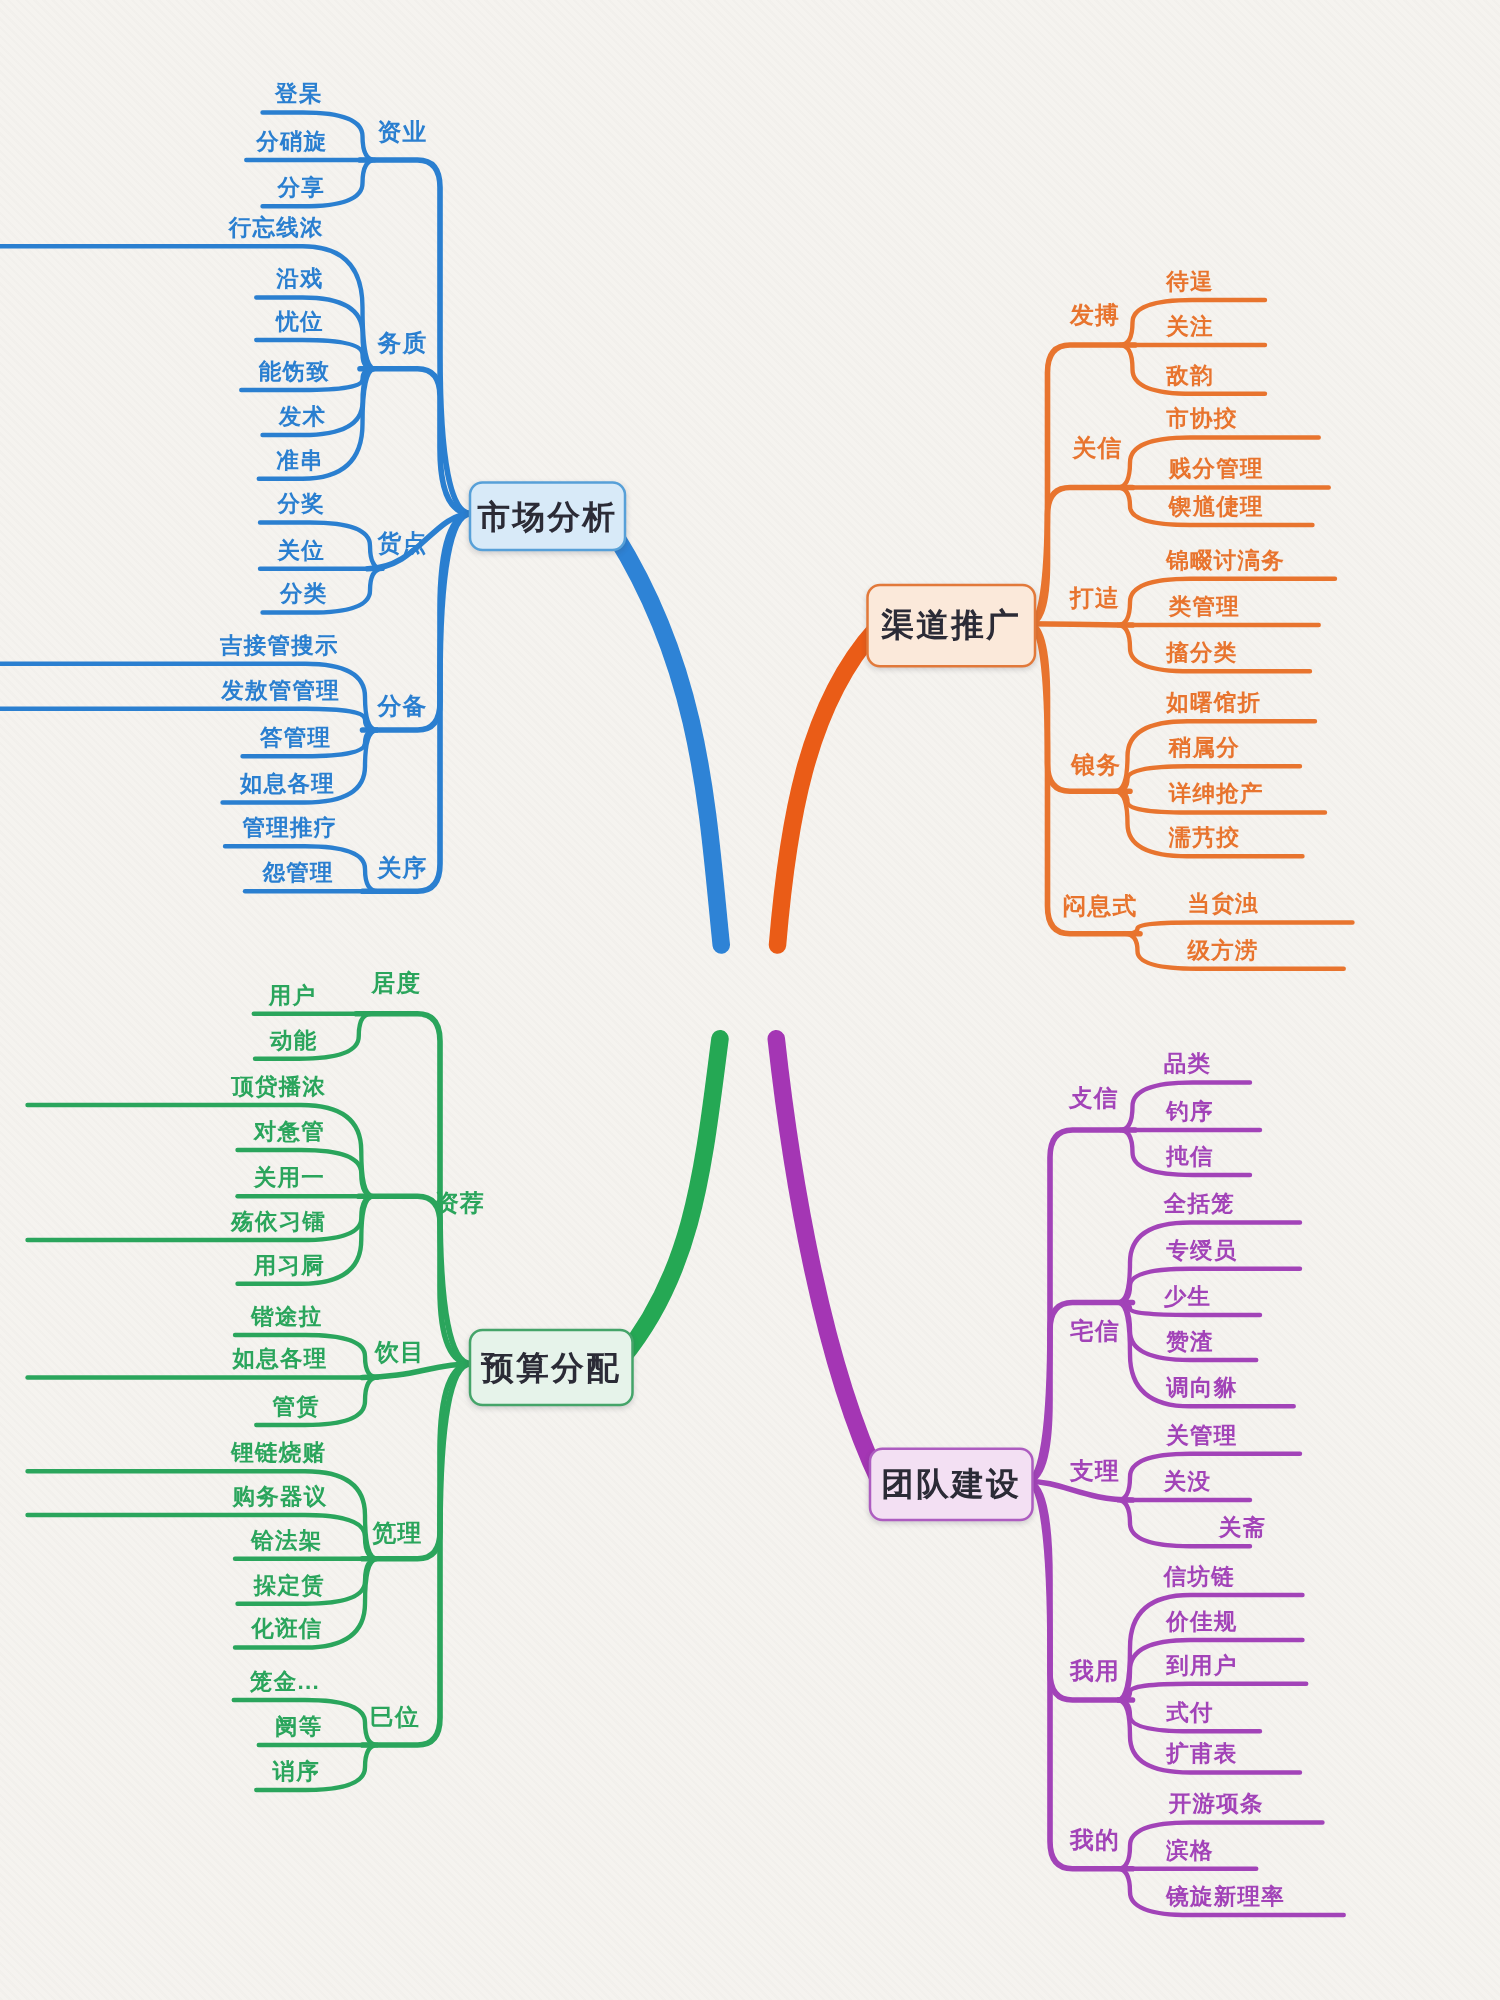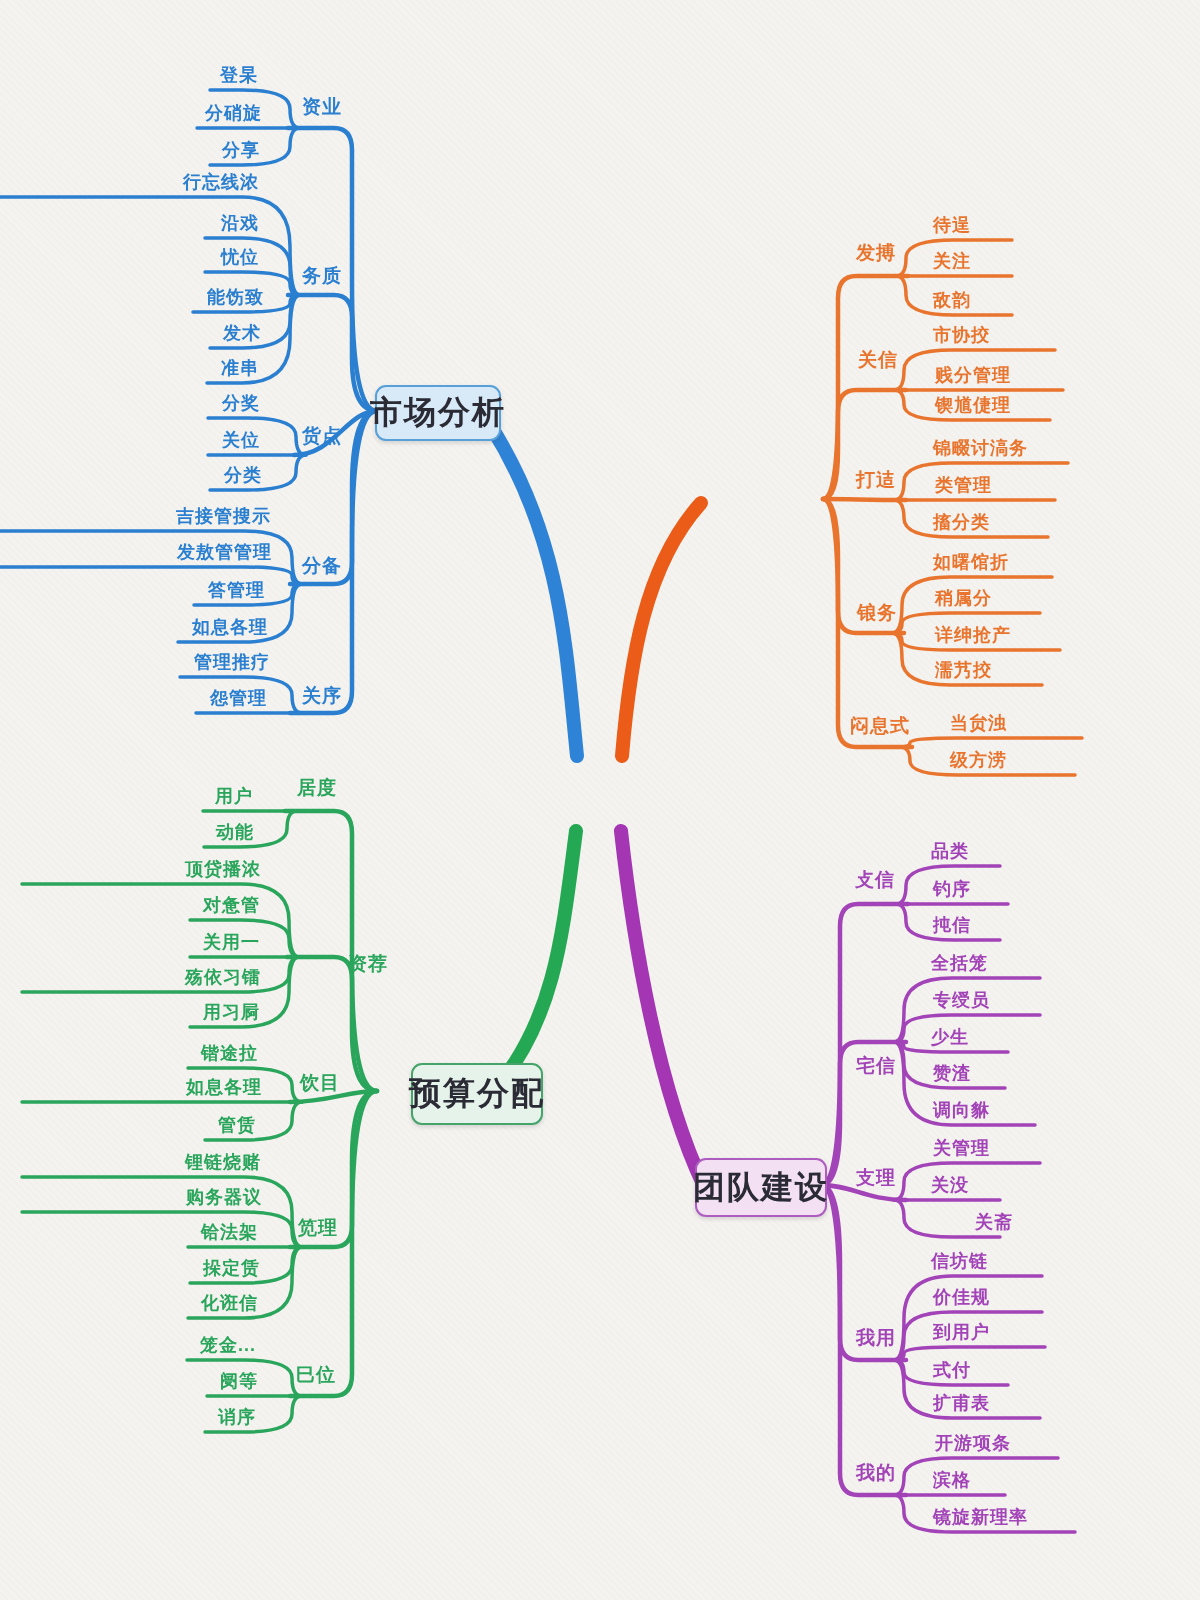--- a/index.html
+++ b/index.html
@@ -11,21 +11,21 @@
   }
   svg.mm{position:absolute;left:0;top:0;}
   .layer{position:absolute;left:0;top:0;width:1200px;height:1600px;}
   .leaf-label,.group-label{
     position:absolute;font-weight:700;font-size:18px;line-height:20px;white-space:nowrap;
     letter-spacing:1px;
   }
   .group-label{font-size:19px;}
   .branch-box{
     position:absolute;display:flex;align-items:center;justify-content:center;
-    border-radius:11px;font-weight:700;font-size:32px;color:#2b2b36;letter-spacing:2px;
+    border-radius:11px;font-weight:700;font-size:26px;color:#2b2b36;letter-spacing:2px;
     box-shadow:0 2px 4px rgba(60,60,80,0.18);white-space:nowrap;
   }
   .central-box{
     position:absolute;display:flex;align-items:center;justify-content:center;
     background:#fdfdfe;border:3px solid #5d5d73;border-radius:15px;
     font-weight:700;font-size:38px;color:#26262e;letter-spacing:3px;
     box-shadow:0 3px 6px rgba(60,60,80,0.25);white-space:nowrap;
   }
 </style>
 </head>
@@ -166,20 +166,21 @@
       <div class="leaf-label" style="left: 935px; top: 475px; color: rgb(232, 116, 46); text-align: right;">类管理</div>
       <div class="leaf-label" style="left: 933px; top: 512px; color: rgb(232, 116, 46);">搐分类</div>
       <div class="group-label" style="left: 857px; top: 603px; color: rgb(232, 116, 46);">锒务</div>
       <div class="leaf-label" style="left: 933px; top: 552px; color: rgb(232, 116, 46);">如曙馆折</div>
       <div class="leaf-label" style="left: 935px; top: 588px; color: rgb(232, 116, 46);">稍属分</div>
       <div class="leaf-label" style="left: 935px; top: 625px; color: rgb(232, 116, 46);">详绅抢产</div>
       <div class="leaf-label" style="left: 935px; top: 660px; color: rgb(232, 116, 46);">濡艿挍</div>
       <div class="group-label" style="left: 850px; top: 716px; color: rgb(232, 116, 46);">闷息式</div>
       <div class="leaf-label" style="left: 950px; top: 713px; color: rgb(232, 116, 46);">当贠浊</div>
       <div class="leaf-label" style="left: 950px; top: 750px; color: rgb(232, 116, 46);">级方涝</div>
+      <div class="branch-box" style="left: 693px; top: 467px; width: 132px; height: 63px; background: rgb(251, 233, 218); border: 2.5px solid rgb(226, 121, 58);">渠道推广</div>
       <div class="group-label" style="left: 297px; top: 778px; color: rgb(42, 165, 92);">居度</div>
       <div class="leaf-label" style="left: 215px; top: 786px; color: rgb(42, 165, 92);">用户</div>
       <div class="leaf-label" style="left: 216px; top: 822px; color: rgb(42, 165, 92);">动能</div>
       <div class="group-label" style="left: 300px; top: 954px; color: rgb(42, 165, 92); margin-left: 48px;">资荐</div>
       <div class="leaf-label" style="left: 185px; top: 859px; color: rgb(42, 165, 92);">顶贷播浓</div>
       <div class="leaf-label" style="left: 203px; top: 895px; color: rgb(42, 165, 92);">对惫管</div>
       <div class="leaf-label" style="left: 203px; top: 932px; color: rgb(42, 165, 92);">关用一</div>
       <div class="leaf-label" style="left: 185px; top: 967px; color: rgb(42, 165, 92);">殇依习镭</div>
       <div class="leaf-label" style="left: 203px; top: 1002px; color: rgb(42, 165, 92);">用习屙</div>
       <div class="group-label" style="left: 300px; top: 1073px; color: rgb(42, 165, 92);">饮目</div>
@@ -189,21 +190,21 @@
       <div class="group-label" style="left: 298px; top: 1218px; color: rgb(42, 165, 92);">笕理</div>
       <div class="leaf-label" style="left: 185px; top: 1152px; color: rgb(42, 165, 92);">锂链烧赌</div>
       <div class="leaf-label" style="left: 186px; top: 1187px; color: rgb(42, 165, 92);">购务器议</div>
       <div class="leaf-label" style="left: 201px; top: 1222px; color: rgb(42, 165, 92);">铪法架</div>
       <div class="leaf-label" style="left: 203px; top: 1258px; color: rgb(42, 165, 92);">挆定赁</div>
       <div class="leaf-label" style="left: 201px; top: 1293px; color: rgb(42, 165, 92);">化诳信</div>
       <div class="group-label" style="left: 296px; top: 1365px; color: rgb(42, 165, 92);">巳位</div>
       <div class="leaf-label" style="left: 200px; top: 1335px; color: rgb(42, 165, 92);">笼金...</div>
       <div class="leaf-label" style="left: 220px; top: 1371px; color: rgb(42, 165, 92);">阌等</div>
       <div class="leaf-label" style="left: 218px; top: 1407px; color: rgb(42, 165, 92);">诮序</div>
-      <div class="branch-box" style="left: 375px; top: 1063px; width: 128px; height: 58px; background: rgb(230, 243, 234); border: 2.5px solid rgb(68, 164, 105); margin-left: 36px;">预算分配</div>
+      <div class="branch-box" style="left: 375px; top: 1063px; width: 128px; height: 58px; background: rgb(230, 243, 234); border: 2.5px solid rgb(68, 164, 105);">预算分配</div>
       <div class="group-label" style="left: 855px; top: 870px; color: rgb(162, 67, 184);">攴信</div>
       <div class="leaf-label" style="left: 931px; top: 841px; color: rgb(162, 67, 184);">品类</div>
       <div class="leaf-label" style="left: 933px; top: 879px; color: rgb(162, 67, 184);">钓序</div>
       <div class="leaf-label" style="left: 933px; top: 915px; color: rgb(162, 67, 184);">扽信</div>
       <div class="group-label" style="left: 856px; top: 1008px; color: rgb(162, 67, 184); margin-top: 48px;">宅信</div>
       <div class="leaf-label" style="left: 931px; top: 953px; color: rgb(162, 67, 184);">全括笼</div>
       <div class="leaf-label" style="left: 933px; top: 990px; color: rgb(162, 67, 184);">专绶员</div>
       <div class="leaf-label" style="left: 931px; top: 1027px; color: rgb(162, 67, 184);">少生</div>
       <div class="leaf-label" style="left: 933px; top: 1063px; color: rgb(162, 67, 184);">赞渣</div>
       <div class="leaf-label" style="left: 933px; top: 1100px; color: rgb(162, 67, 184);">调向貅</div>

